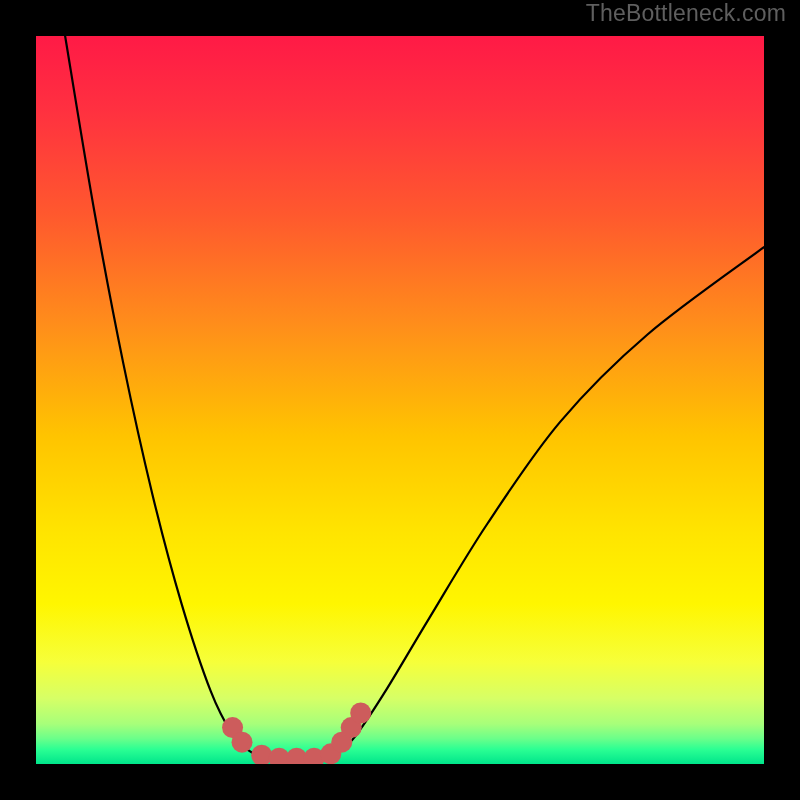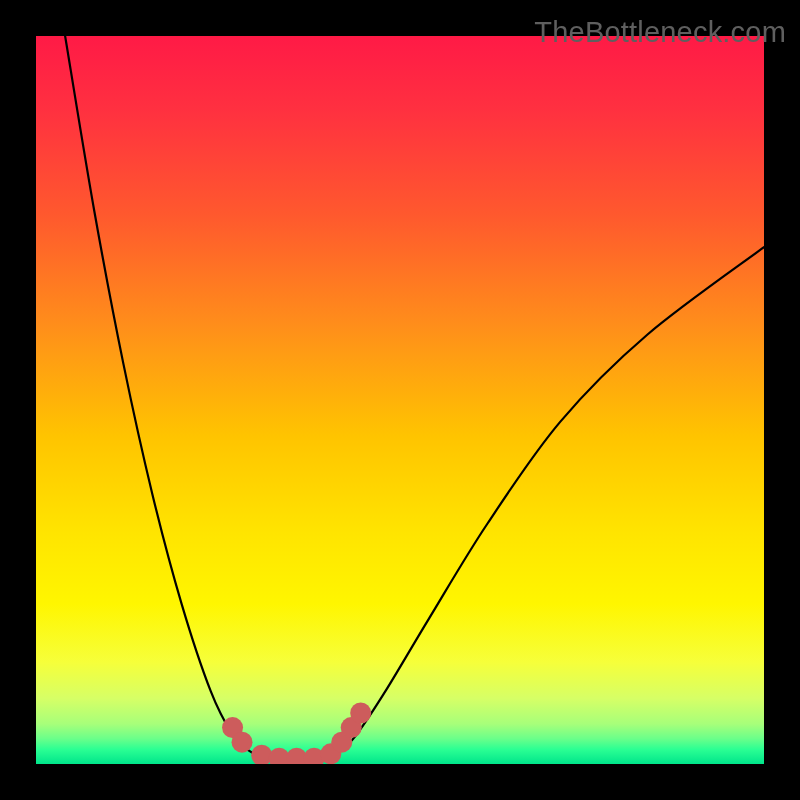--- a/index.html
+++ b/index.html
@@ -28,24 +28,24 @@
   }
   .gradient {
     position: absolute;
     left: 0;
     top: 0;
     width: 100%;
     height: 100%;
   }
   .watermark {
     position: absolute;
-    top: 16px;
+    top: 0;
     right: 14px;
     font-family: Arial, Helvetica, sans-serif;
-    font-size: 29px;
+    font-size: 23px;
     color: #5f5f5f;
     letter-spacing: 0.2px;
     user-select: none;
   }
   svg.curves {
     position: absolute;
     left: 0;
     top: 0;
     width: 100%;
     height: 100%;

